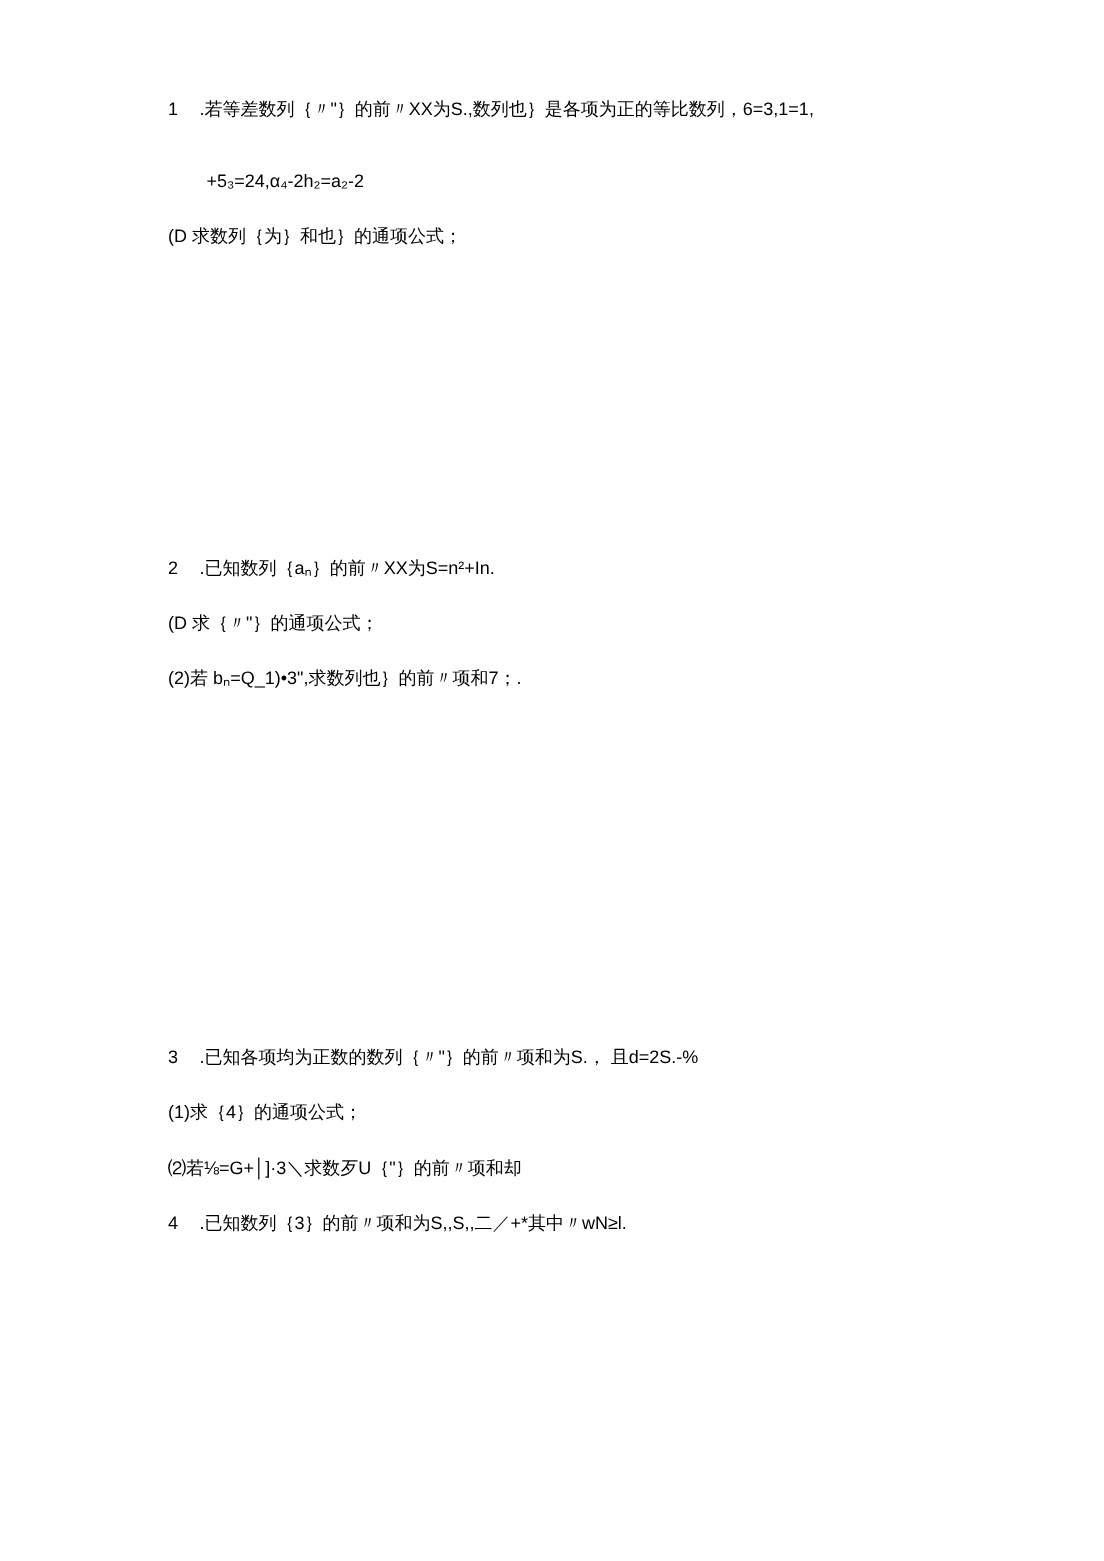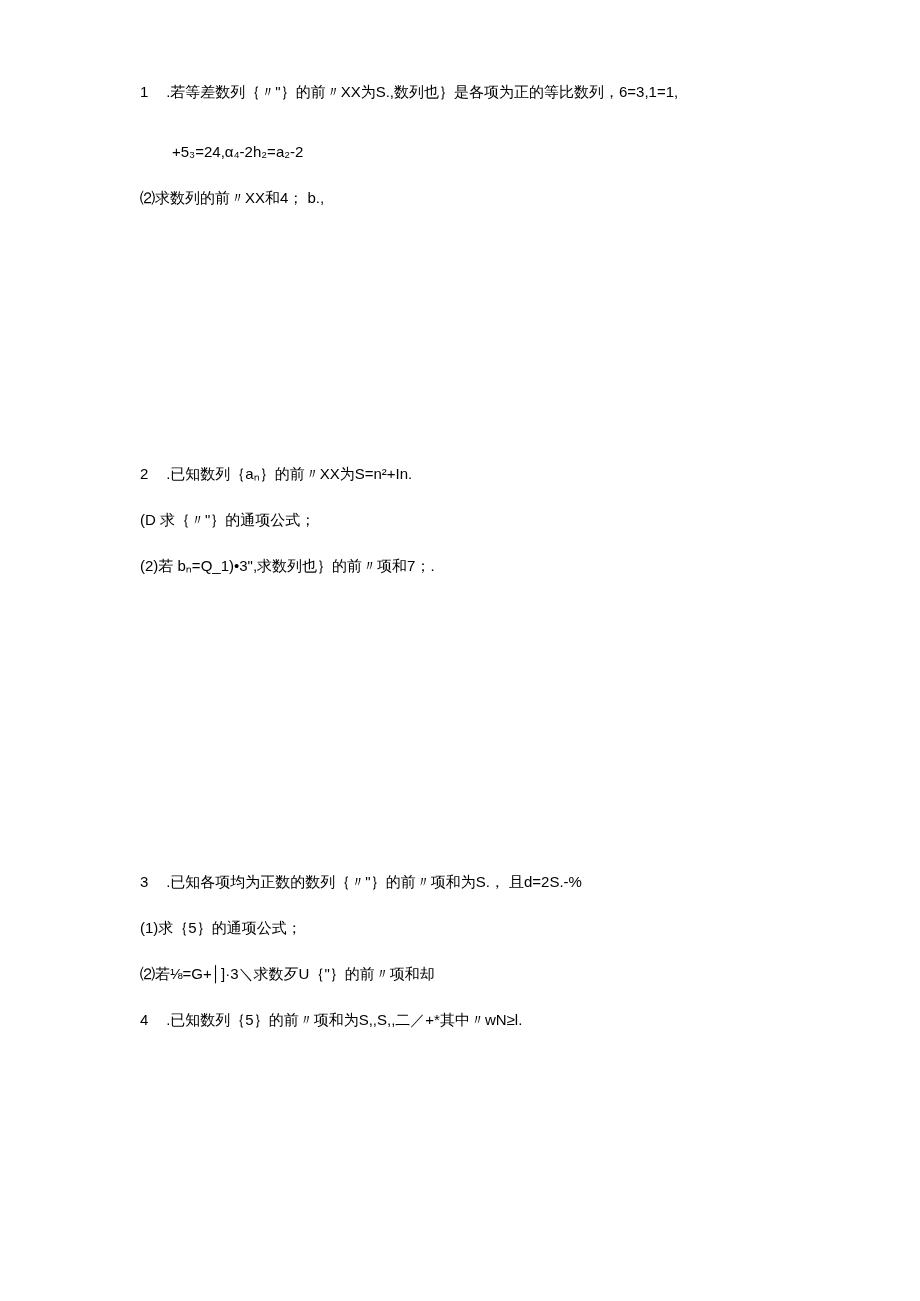--- a/index.html
+++ b/index.html
@@ -38,35 +38,35 @@
 <body>
 
 <div class="page">
 
   <div class="p">
     <span class="num">1</span><span> .若等差数列｛〃"｝的前〃XX为S.,数列也｝是各项为正的等比数列，6=3,1=1,</span>
   </div>
   <div class="p indent">
     <span>+5₃=24,α₄-2h₂=a₂-2</span>
   </div>
-  <div class="p">⑵求数列的前〃XX和4； b.,</div>
+  <div class="p">(D 求数列｛为｝和也｝的通项公式；</div>
 
   <div class="big-gap"></div>
 
   <div class="p">
     <span class="num">2</span><span>  .已知数列｛aₙ｝的前〃XX为S=n²+In.</span>
   </div>
   <div class="p">(D 求｛〃"｝的通项公式；</div>
   <div class="p">(2)若 bₙ=Q_1)•3",求数列也｝的前〃项和7；.</div>
 
   <div class="big-gap2"></div>
 
   <div class="p">
     <span class="num">3</span><span>  .已知各项均为正数的数列｛〃"｝的前〃项和为S.， 且d=2S.-%</span>
   </div>
-  <div class="p">(1)求｛5｝的通项公式；</div>
+  <div class="p">(1)求｛4｝的通项公式；</div>
   <div class="p">⑵若⅛=G+│]·3＼求数歹U｛"｝的前〃项和却</div>
 
   <div class="p">
-    <span class="num">4</span><span>  .已知数列｛5｝的前〃项和为S,,S,,二／+*其中〃wN≥l.</span>
+    <span class="num">4</span><span>  .已知数列｛3｝的前〃项和为S,,S,,二／+*其中〃wN≥l.</span>
   </div>
 
 </div>
 
 </body></html>

